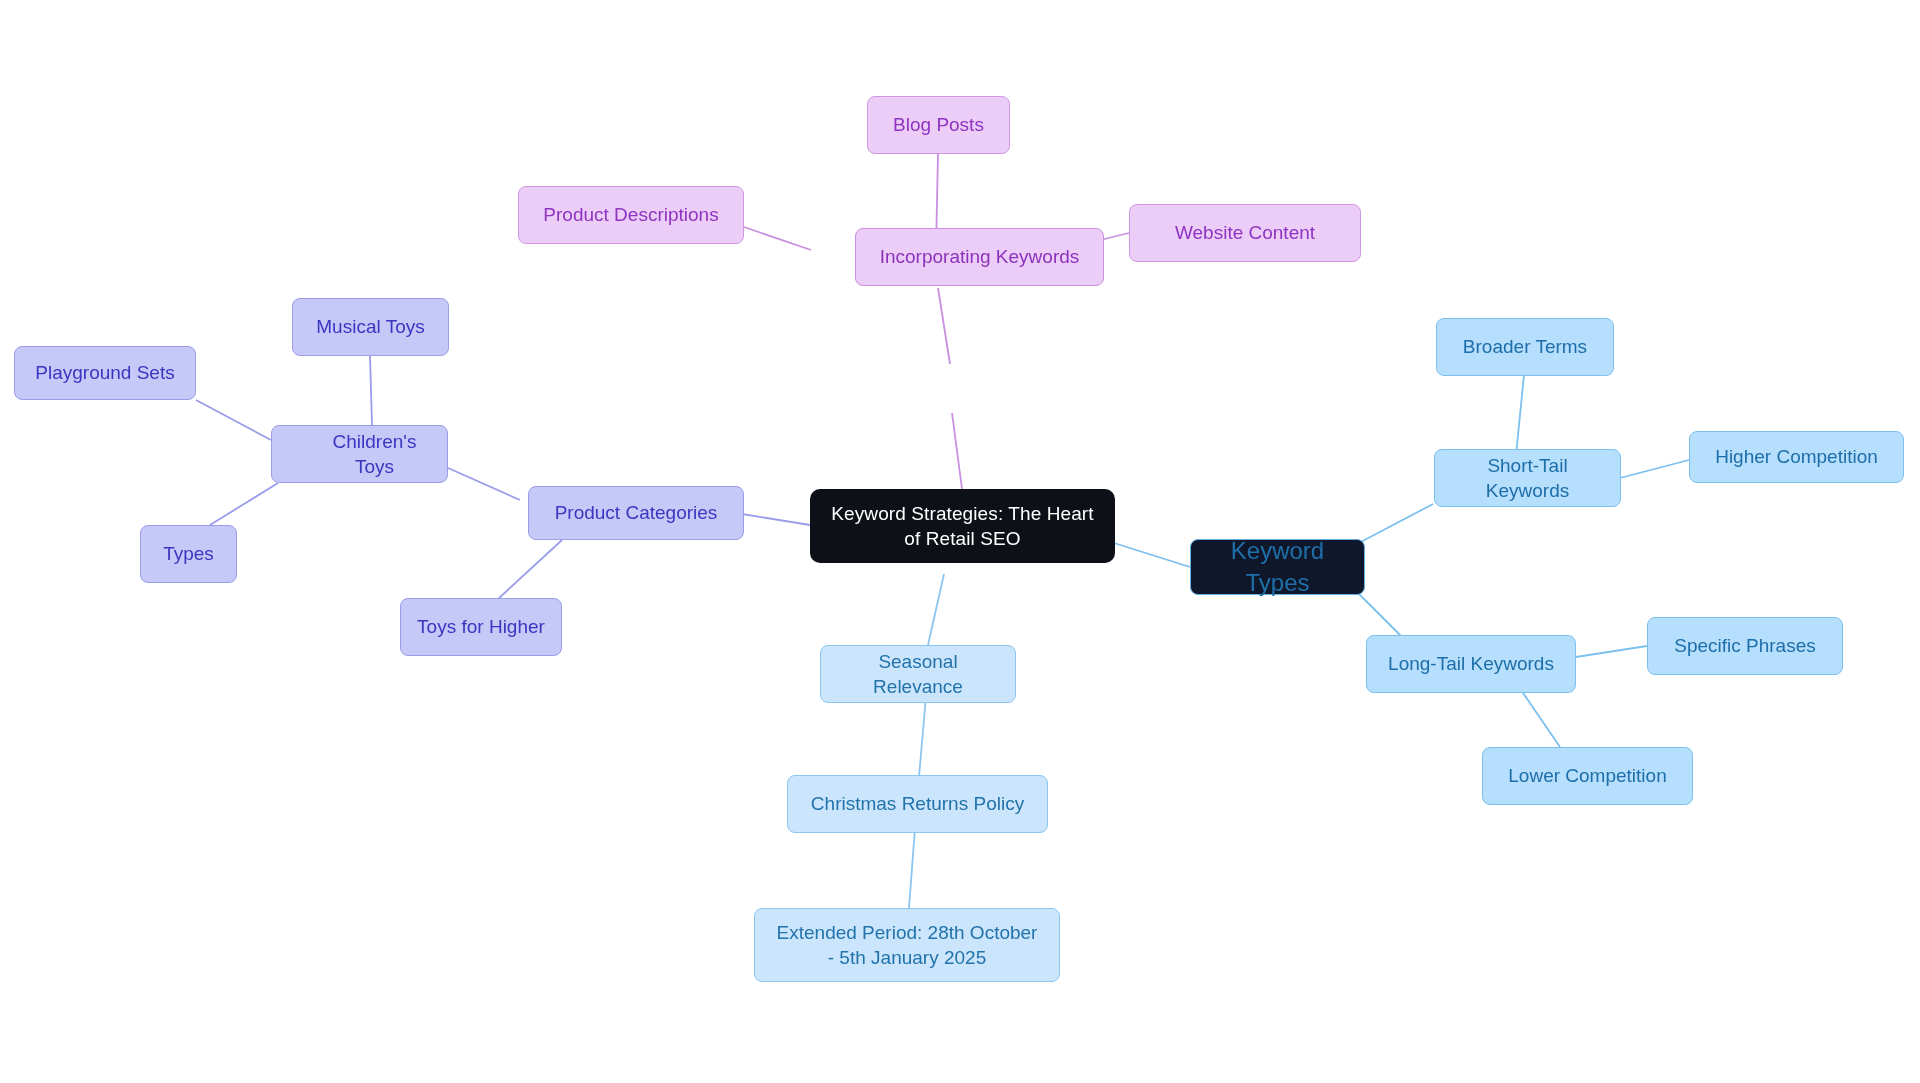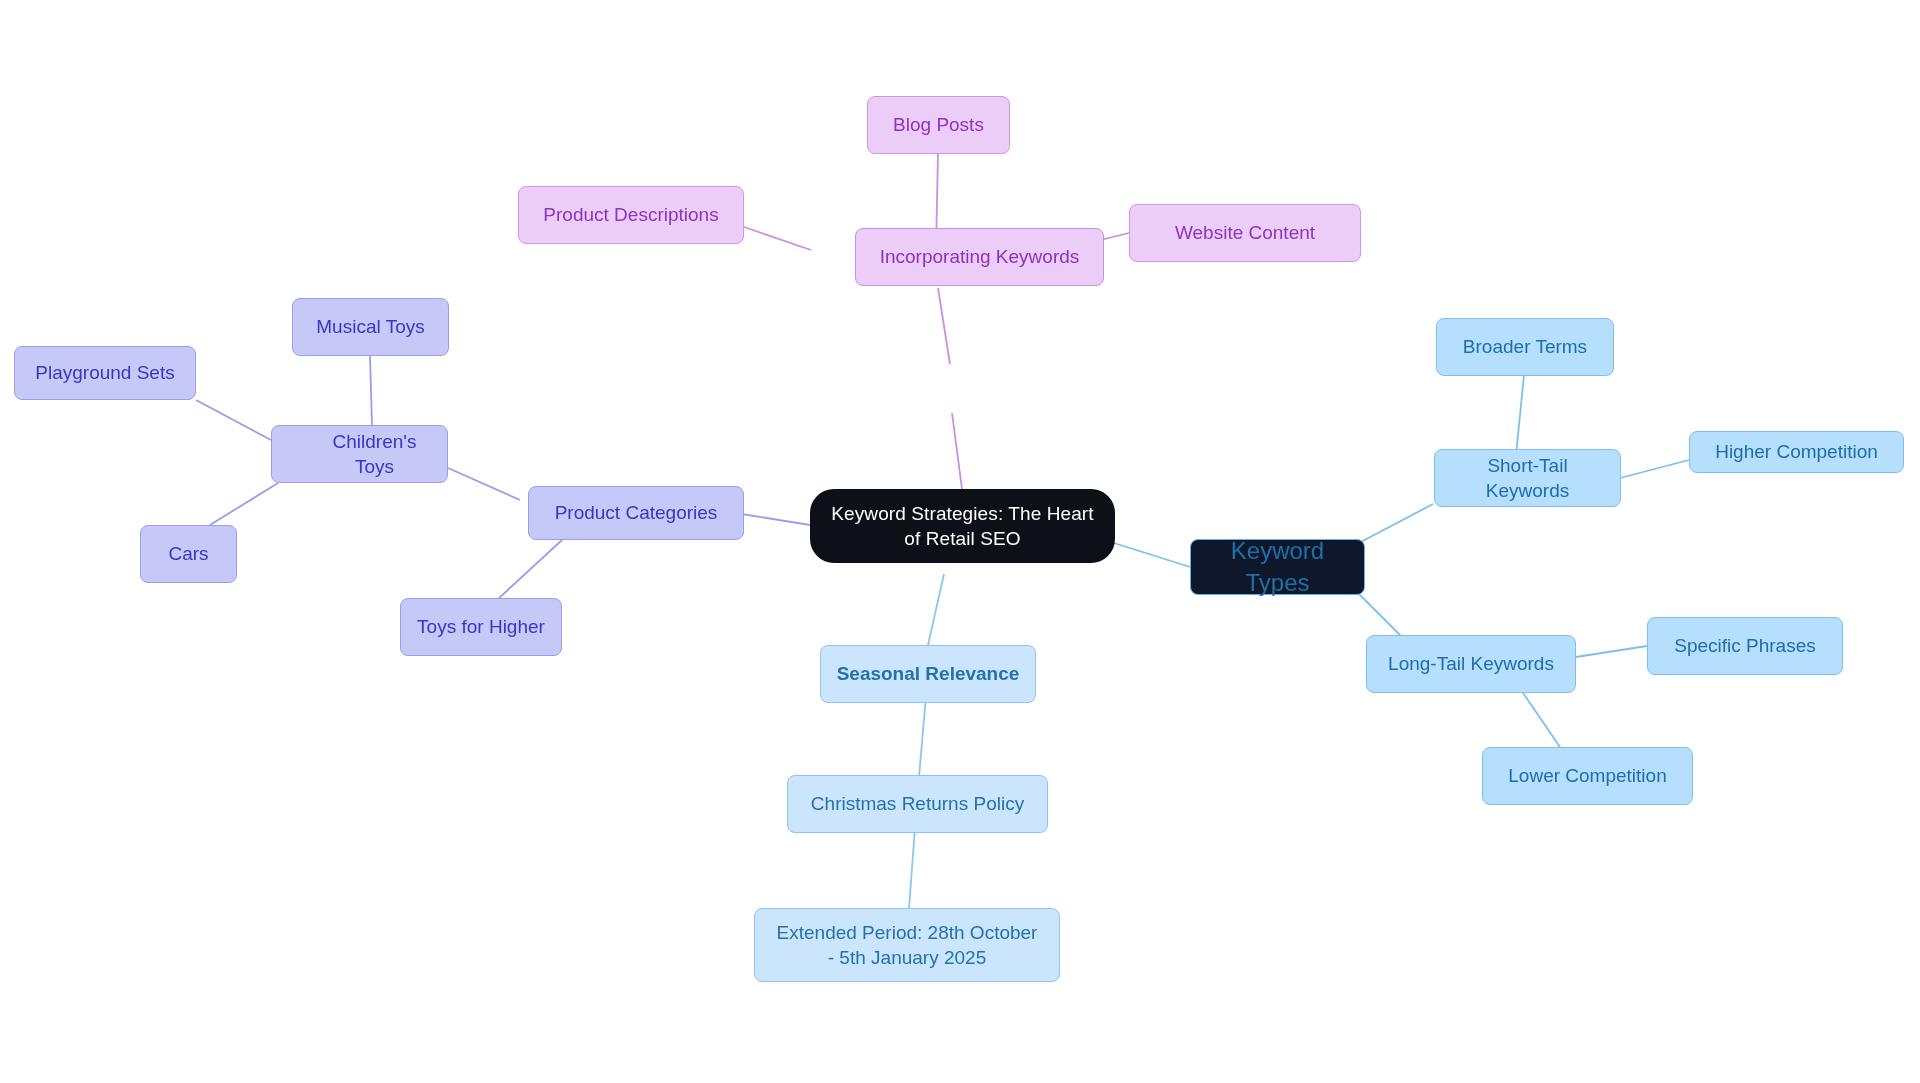--- a/index.html
+++ b/index.html
@@ -34,21 +34,21 @@
     justify-content: center;
     text-align: center;
     border-radius: 8px;
     border-style: solid;
     border-width: 1px;
     line-height: 1.32;
     white-space: pre-line;
     padding: 0 14px;
   }
   .node.root {
-    border-radius: 24px;
+    border-radius: 10px;
     border-width: 0;
     background: #0d1117;
     color: #ffffff;
     font-size: 19px;
     letter-spacing: 0.1px;
   }
   .node.purple-main {
     background: #eccdf8;
     border-color: #c98fe0;
     color: #8b33bb;
@@ -138,38 +138,38 @@
   <div class="node purple-leaf" style="left:1129px; top:204px; width:232px; height:58px;">Website Content</div>
 
   <div class="node peri-main" style="left:528px; top:486px; width:216px; height:54px;">Product Categories</div>
 
   <div class="node peri-main" style="left:271px; top:425px; width:177px; height:58px;padding-left:44px;">Children's Toys</div>
 
   <div class="node peri-leaf" style="left:14px; top:346px; width:182px; height:54px;">Playground Sets</div>
 
   <div class="node peri-leaf" style="left:292px; top:298px; width:157px; height:58px;">Musical Toys</div>
 
-  <div class="node peri-leaf" style="left:140px; top:525px; width:97px; height:58px;">Cars</div>
+  <div class="node peri-leaf" style="left:140px; top:525px; width:97px; height:58px;">Types</div>
 
   <div class="node peri-leaf" style="left:400px; top:598px; width:162px; height:58px;">Toys for Higher</div>
 
   <div class="node blue-main" style="left:1190px; top:539px; width:175px; height:56px;">Keyword Types</div>
 
   <div class="node blue-leaf" style="left:1434px; top:449px; width:187px; height:58px;">Short-Tail Keywords</div>
 
   <div class="node blue-leaf" style="left:1436px; top:318px; width:178px; height:58px;">Broader Terms</div>
 
-  <div class="node blue-leaf" style="left:1689px; top:431px; width:215px; height:42px;">Higher Competition</div>
+  <div class="node blue-leaf" style="left:1689px; top:431px; width:215px; height:52px;">Higher Competition</div>
 
   <div class="node blue-leaf" style="left:1366px; top:635px; width:210px; height:58px;">Long-Tail Keywords</div>
 
   <div class="node blue-leaf" style="left:1647px; top:617px; width:196px; height:58px;">Specific Phrases</div>
 
   <div class="node blue-leaf" style="left:1482px; top:747px; width:211px; height:58px;">Lower Competition</div>
 
-  <div class="node blue-soft" style="left:820px; top:645px; width:216px; height:58px;font-weight:bold;">Seasonal Relevance</div>
+  <div class="node blue-soft" style="left:820px; top:645px; width:196px; height:58px;">Seasonal Relevance</div>
 
   <div class="node blue-soft" style="left:787px; top:775px; width:261px; height:58px;">Christmas Returns Policy</div>
 
   <div class="node blue-soft" style="left:754px; top:908px; width:306px; height:74px;">Extended Period: 28th October
 - 5th January 2025</div>
 
 </div>
 
 </body></html>

